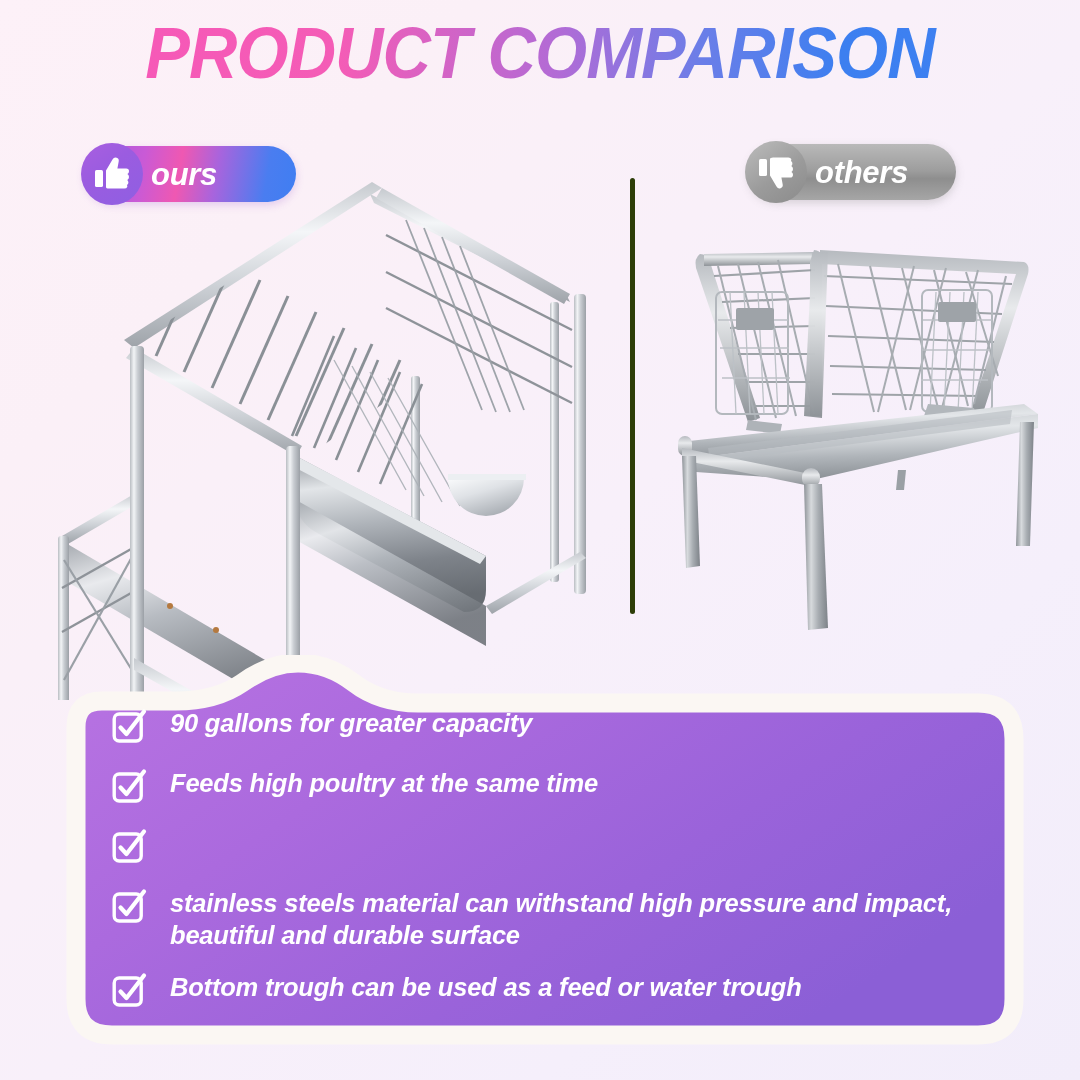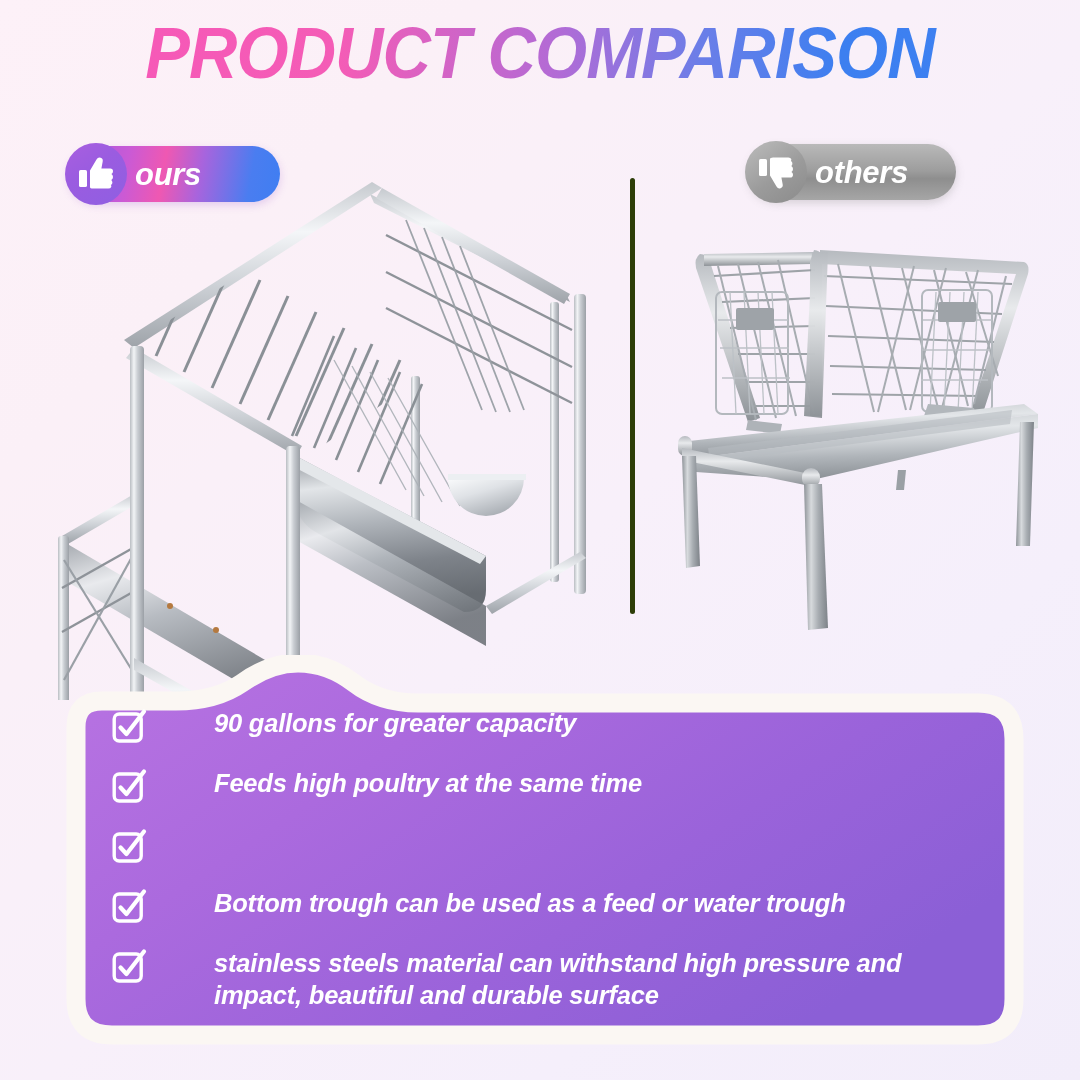--- a/index.html
+++ b/index.html
@@ -41,21 +41,21 @@
   .badge .pill-label{
     font-size:31px;
     font-weight:bold;
     font-style:italic;
     color:#ffffff;
     letter-spacing:-0.3px;
     line-height:1;
     padding-right:20px;
   }
   #badge-ours{
-    left:68px; top:146px; width:212px;
+    left:84px; top:146px; width:212px;
     background:linear-gradient(100deg,#9a5ae0 0%,#c95ad6 28%,#ef58b2 45%,#a864dd 62%,#4a7df0 85%,#3f7ef2 100%);
     box-shadow:0 3px 8px rgba(140,70,200,.22);
   }
   #badge-others{
     left:748px; top:144px; width:208px;
     background:linear-gradient(180deg,#b9b9b9 0%,#9d9d9d 48%,#8e8e8e 62%,#a6a6a6 100%);
     box-shadow:0 3px 8px rgba(110,110,110,.25);
   }
   .thumb-circle{
     width:62px; height:62px;
@@ -115,21 +115,20 @@
     margin-right:24px;
   }
   .chk svg{ display:block; overflow:visible; }
   .feature-text{
     font-size:25.5px;
     font-weight:bold;
     font-style:italic;
     color:#ffffff;
     line-height:1.26;
     letter-spacing:-0.2px;
-    margin-left:44px;
   }
 </style>
 </head>
 <body>
 
 <div id="title">PRODUCT COMPARISON</div>
 
 <div id="divider"></div>
 
 <div class="product" id="product-ours">
@@ -441,27 +440,27 @@
       </span>
     </div>
 
     <div class="feature-row">
       <span class="chk">
         <svg width="34" height="34" viewBox="0 0 34 34" xmlns="http://www.w3.org/2000/svg">
           <rect x="2.2" y="4" width="27" height="27" rx="5" fill="none" stroke="#ffffff" stroke-width="3.4"></rect>
           <path d="M8.5 17.5 L14.5 24 L32 1.5" fill="none" stroke="#ffffff" stroke-width="4.2" stroke-linecap="round" stroke-linejoin="round"></path>
         </svg>
       </span>
-      <span class="feature-text">Bottom trough can be used as a feed or water trough</span>
+      <span class="feature-text">stainless steels material can withstand high pressure and impact, beautiful and durable surface</span>
     </div>
 
     <div class="feature-row">
       <span class="chk">
         <svg width="34" height="34" viewBox="0 0 34 34" xmlns="http://www.w3.org/2000/svg">
           <rect x="2.2" y="4" width="27" height="27" rx="5" fill="none" stroke="#ffffff" stroke-width="3.4"></rect>
           <path d="M8.5 17.5 L14.5 24 L32 1.5" fill="none" stroke="#ffffff" stroke-width="4.2" stroke-linecap="round" stroke-linejoin="round"></path>
         </svg>
       </span>
-      <span class="feature-text">stainless steels material can withstand high pressure and impact, beautiful and durable surface</span>
+      <span class="feature-text">Bottom trough can be used as a feed or water trough</span>
     </div>
 
   </div>
 </div>
 
 </body></html>

